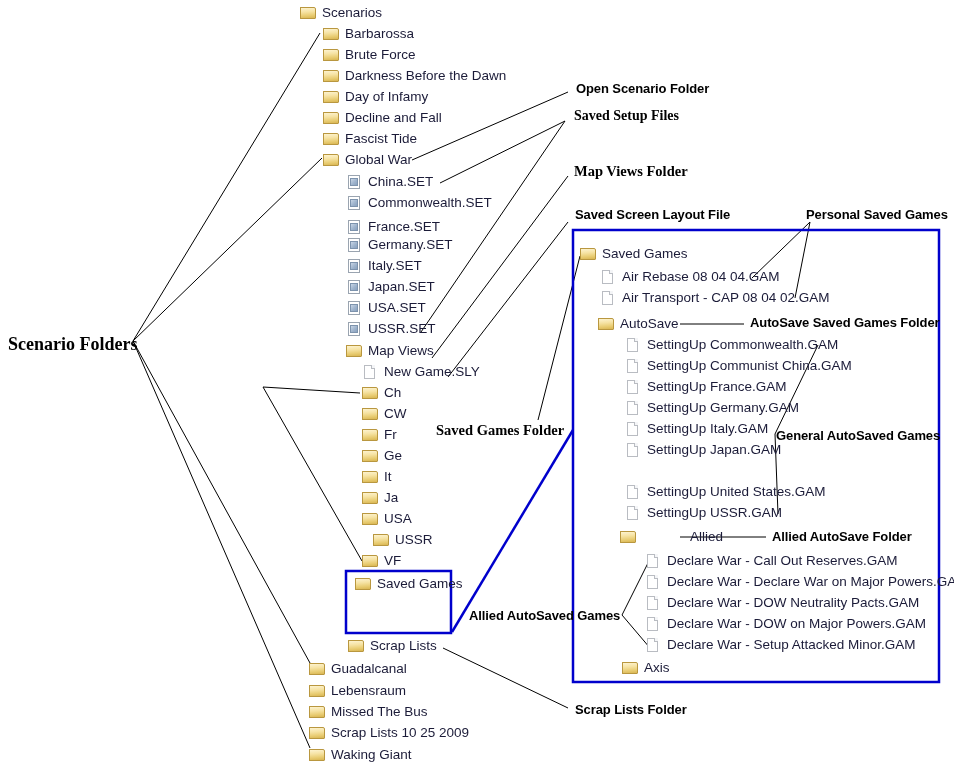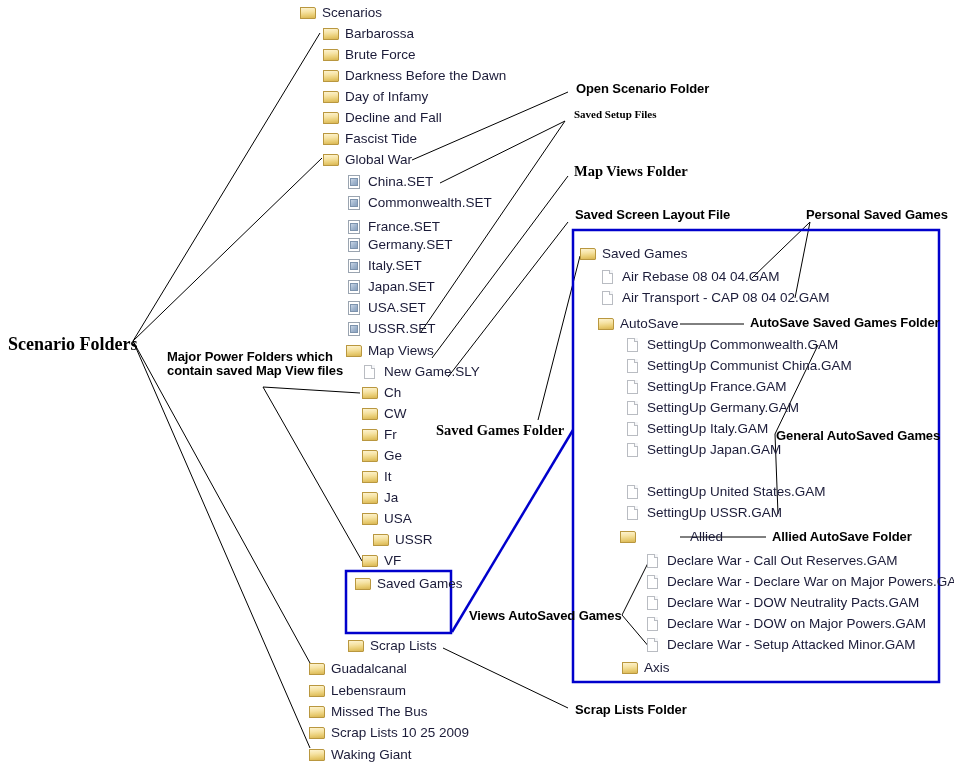--- a/index.html
+++ b/index.html
@@ -377,37 +377,36 @@
     <span class="lbl">Declare War - Setup Attacked Minor.GAM</span>
   </div>
 
   <div class="entry" style="left:622px;top:660px;">
     <span class="ico folder"></span>
     <span class="lbl">Axis</span>
   </div>
 
   <div class="note serif" style="left:8px;top:334px;font-size:18px;">Scenario Folders</div>
 
-  <div class="note sans two-line" style="left:167px;top:350px;">Major Power Folders which contain saved Map View files</div>
 
   <div class="note sans" style="left:576px;top:81px;">Open Scenario Folder</div>
 
-  <div class="note serif" style="left:574px;top:108px;font-size:11px;">Saved Setup Files</div>
+  <div class="note serif" style="left:574px;top:108px;font-size:14px;">Saved Setup Files</div>
 
   <div class="note serif" style="left:574px;top:163px;font-size:14.5px;">Map Views Folder</div>
 
   <div class="note sans" style="left:575px;top:207px;">Saved Screen Layout File</div>
 
   <div class="note sans" style="left:806px;top:207px;">Personal Saved Games</div>
 
   <div class="note sans" style="left:750px;top:315px;">AutoSave Saved Games Folder</div>
 
   <div class="note serif" style="left:436px;top:422px;font-size:14.5px;">Saved Games Folder</div>
 
   <div class="note sans" style="left:776px;top:421px;margin-top:7px;">General AutoSaved Games</div>
 
   <div class="note sans" style="left:772px;top:529px;">Allied AutoSave Folder</div>
 
-  <div class="note sans" style="left:469px;top:608px;">Views AutoSaved Games</div>
+  <div class="note sans" style="left:469px;top:608px;">Allied AutoSaved Games</div>
 
   <div class="note sans" style="left:575px;top:702px;">Scrap Lists Folder</div>
 
 </div>
 
 </body></html>

